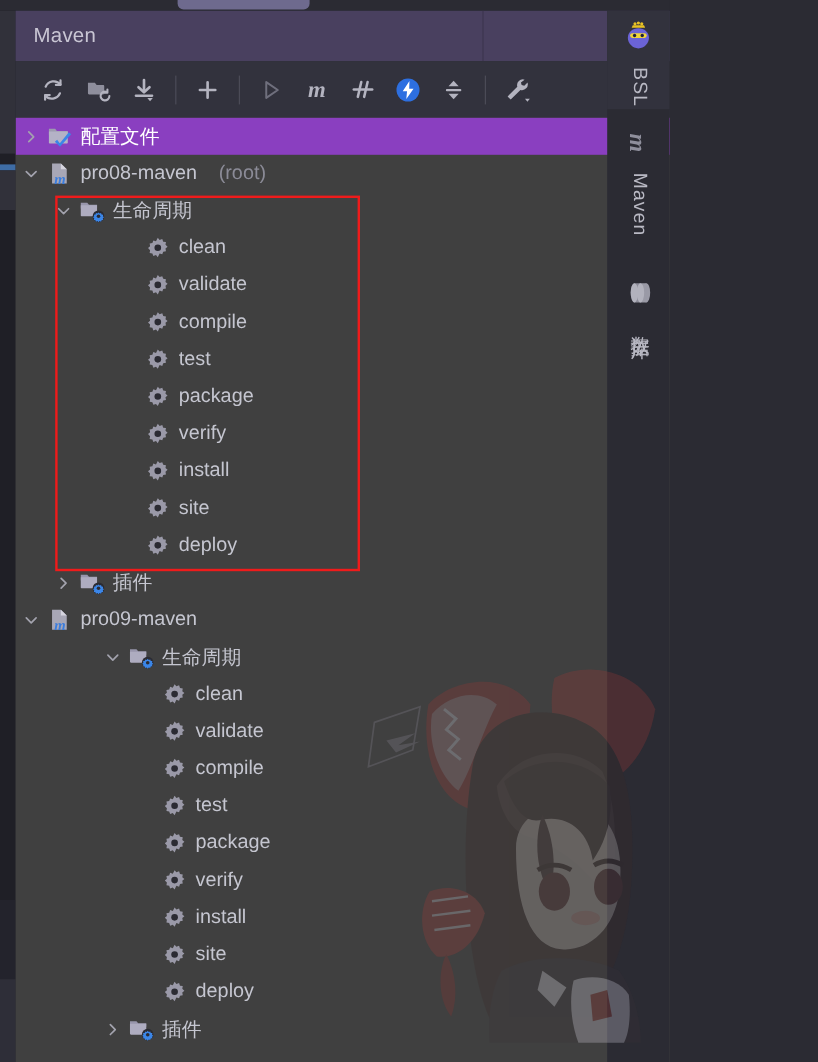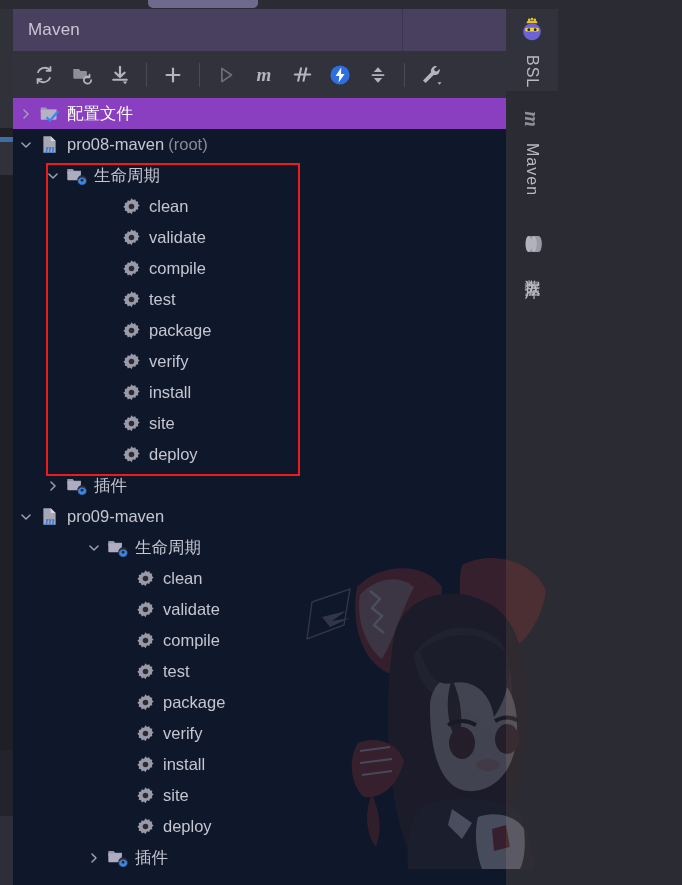--- a/index.html
+++ b/index.html
@@ -48,34 +48,34 @@
   }
   .tb-btn {
     width: 38px; height: 38px; display: flex; align-items: center; justify-content: center;
     cursor: pointer; flex: none;
   }
   .tb-sep { width: 1px; height: 24px; background: #4b4b57; margin: 0 7px; flex: none; }
 
   
   .tree {
     position: absolute; left: 13px; top: 98px; width: 616px; height: 787px;
-    background: #0f172a; overflow: hidden;
+    background: #404040; overflow: hidden;
   }
   .row {
     position: relative; height: 31px; display: flex; align-items: center;
     color: #c5c6d0; font-size: 16.5px; white-space: nowrap; cursor: pointer;
   }
   .row.selected { background: #8a3fc0; color: #ffffff; }
   .row .arrow {
     width: 22px; height: 31px; display: flex; align-items: center; justify-content: center;
     flex: none; color: #a3a3ae;
   }
   .row .ico { width: 24px; height: 31px; display: flex; align-items: center; justify-content: center; flex: none; }
   .row .lbl { padding-left: 6px; }
-  .row .sub { color: #8b8b97; padding-left: 4px; }
+  .row .sub { color: #8b8b97; padding-left: 18px; }
 
   
   .i0  { padding-left: 2px; }
   .i1  { padding-left: 29px; }
   .i3  { padding-left: 84px; }
   .i2b { padding-left: 70px; }
   .i3b { padding-left: 98px; }
 
   
   .red-box {

